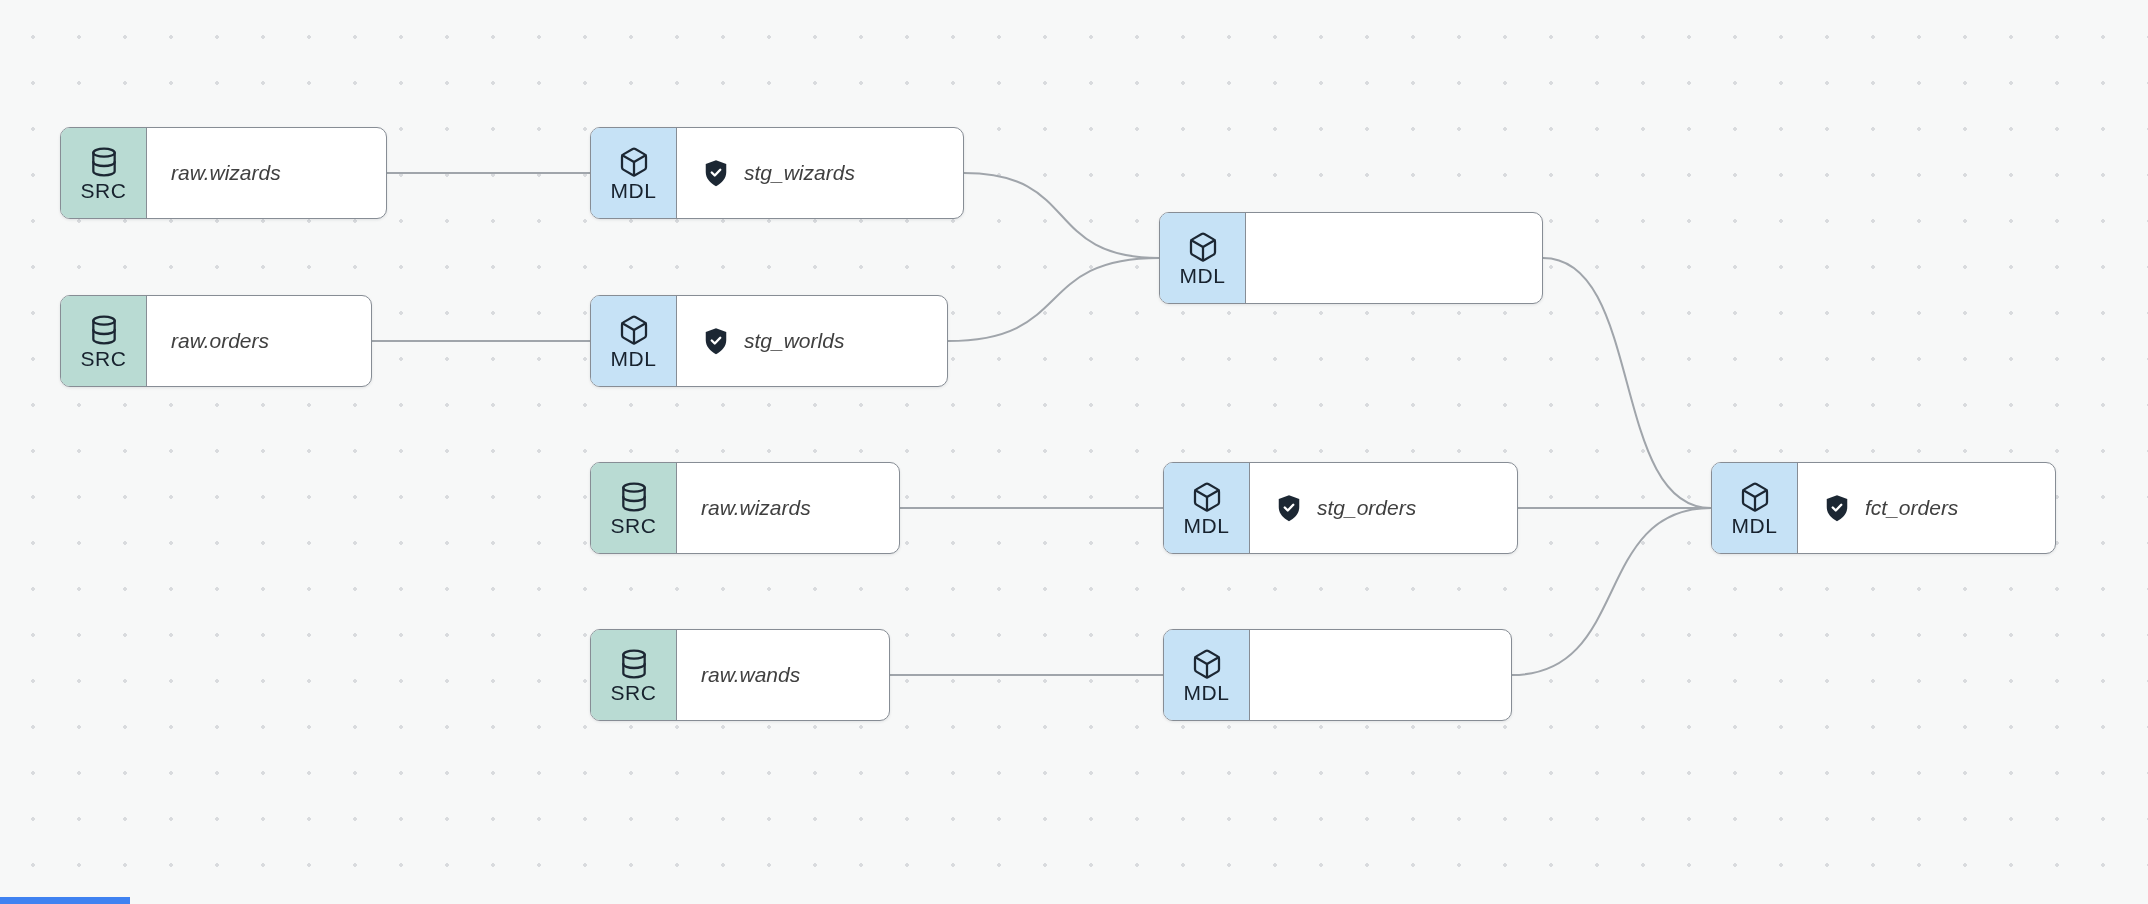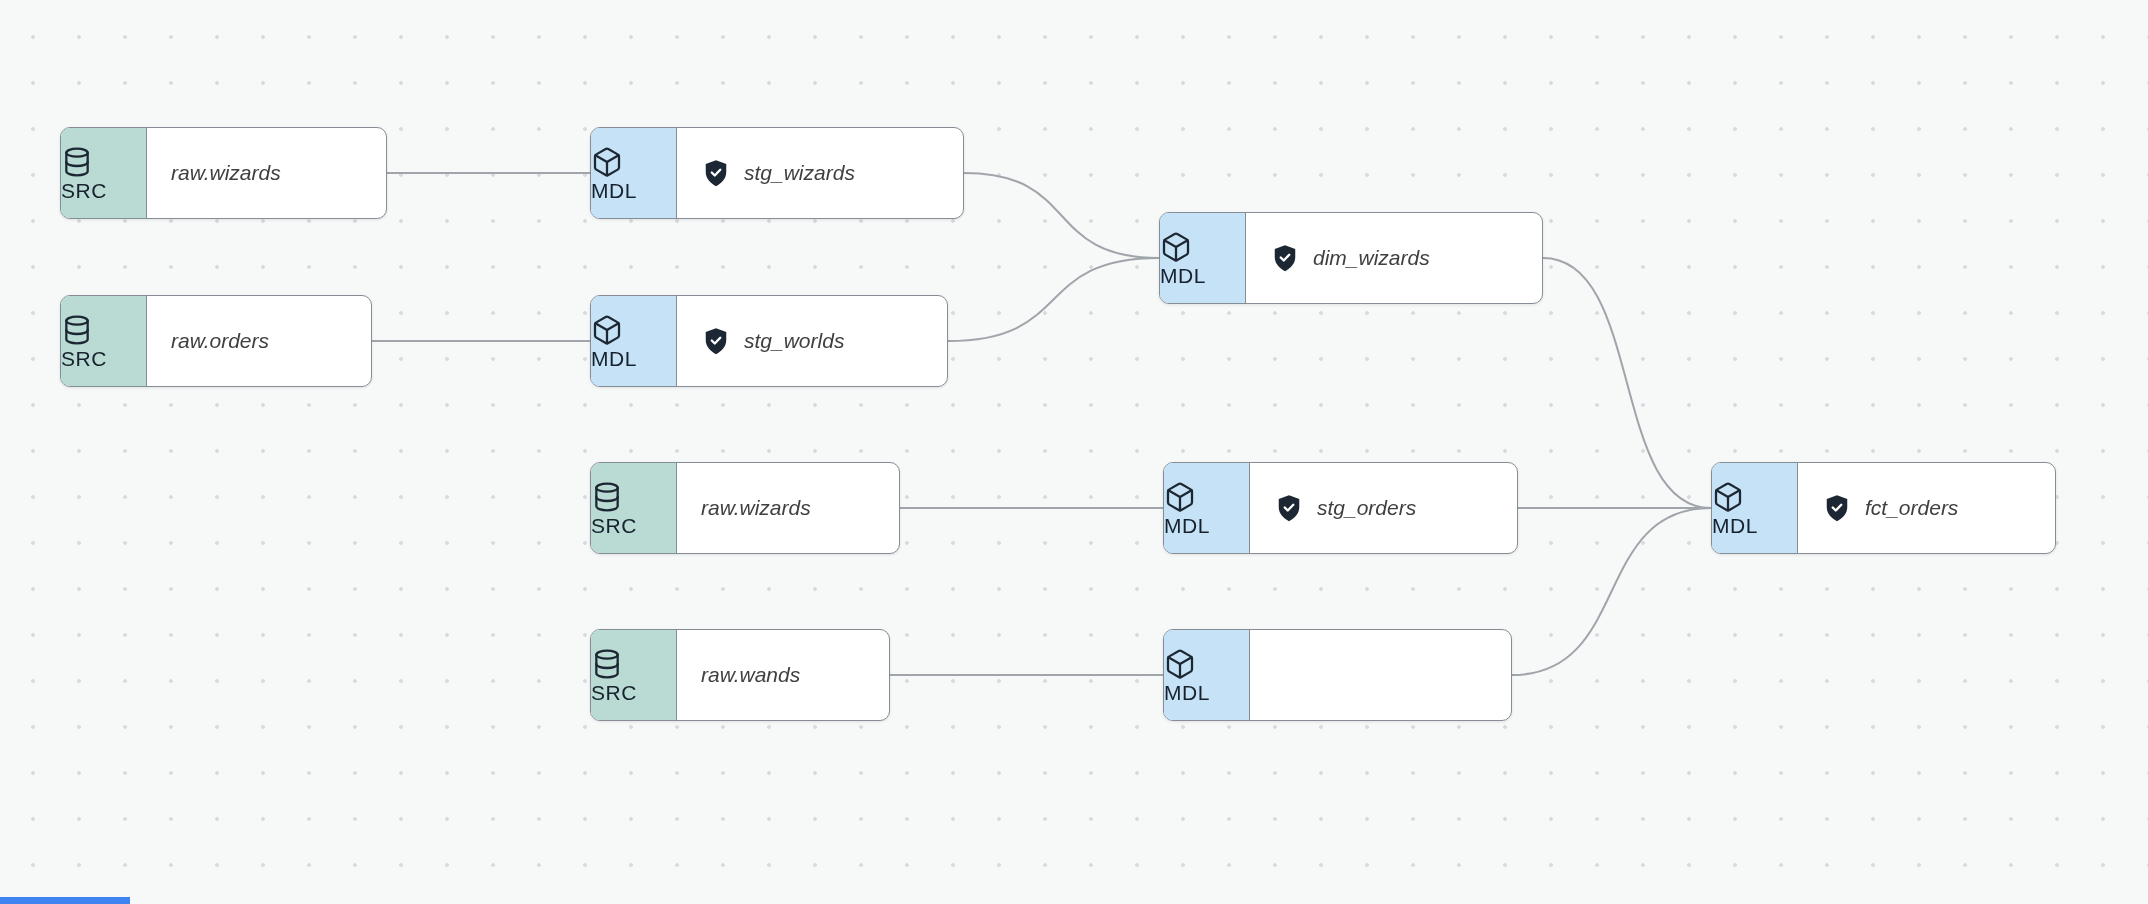--- a/index.html
+++ b/index.html
@@ -39,21 +39,21 @@
     border-radius: 10px;
     box-shadow: 0 1px 3px rgba(20,30,40,0.10);
     box-sizing: border-box;
     cursor: pointer;
   }
   .badge {
     width: 85px;
     flex: 0 0 85px;
     display: flex;
     flex-direction: column;
-    align-items: flex-start;
+    align-items: center;
     justify-content: center;
     gap: 2px;
     border-right: 1.5px solid #878d95;
     border-radius: 8.5px 0 0 8.5px;
   }
   .badge svg {
     width: 32px;
     height: 32px;
     display: block;
   }
@@ -179,29 +179,20 @@
         <div class="badge" style="background: rgb(198, 226, 246);">
           <span>
             <svg viewBox="0 0 24 24" fill="none" stroke="#1c2733" stroke-width="1.7" stroke-linecap="round" stroke-linejoin="round">
               <path d="M21 16V8a2 2 0 0 0-1-1.73l-7-4a2 2 0 0 0-2 0l-7 4A2 2 0 0 0 3 8v8a2 2 0 0 0 1 1.73l7 4a2 2 0 0 0 2 0l7-4A2 2 0 0 0 21 16z"></path>
               <polyline points="3.27 6.96 12 12.01 20.73 6.96"></polyline>
               <line x1="12" y1="22.08" x2="12" y2="12"></line>
             </svg>
           </span>
           <span class="badge-label">MDL</span>
         </div>
-        <div class="node-body">
-          <span class="shield">
-            <svg viewBox="0 0 24 24">
-              <path d="M12 1.8l8.2 3v6.4c0 5.1-3.5 8.9-8.2 11.3C7.3 20.1 3.8 16.3 3.8 11.2V4.8z" fill="#1c2733"></path>
-              <path d="M8.6 11.6l2.4 2.4 4.4-4.6" fill="none" stroke="#ffffff" stroke-width="1.9" stroke-linecap="round" stroke-linejoin="round"></path>
-            </svg>
-          </span>
-          <span class="node-label">dim_wizards</span>
-        </div>
       </div>
       <div class="node" style="left: 590px; top: 462px; width: 310px; height: 92px;">
         <div class="badge" style="background: rgb(185, 219, 211);">
           <span>
             <svg viewBox="0 0 24 24" fill="none" stroke="#1c2733" stroke-width="1.7" stroke-linecap="round" stroke-linejoin="round">
               <ellipse cx="12" cy="5" rx="8" ry="3"></ellipse>
               <path d="M4 5v14c0 1.66 3.58 3 8 3s8-1.34 8-3V5"></path>
               <path d="M4 12c0 1.66 3.58 3 8 3s8-1.34 8-3"></path>
             </svg>
           </span>

